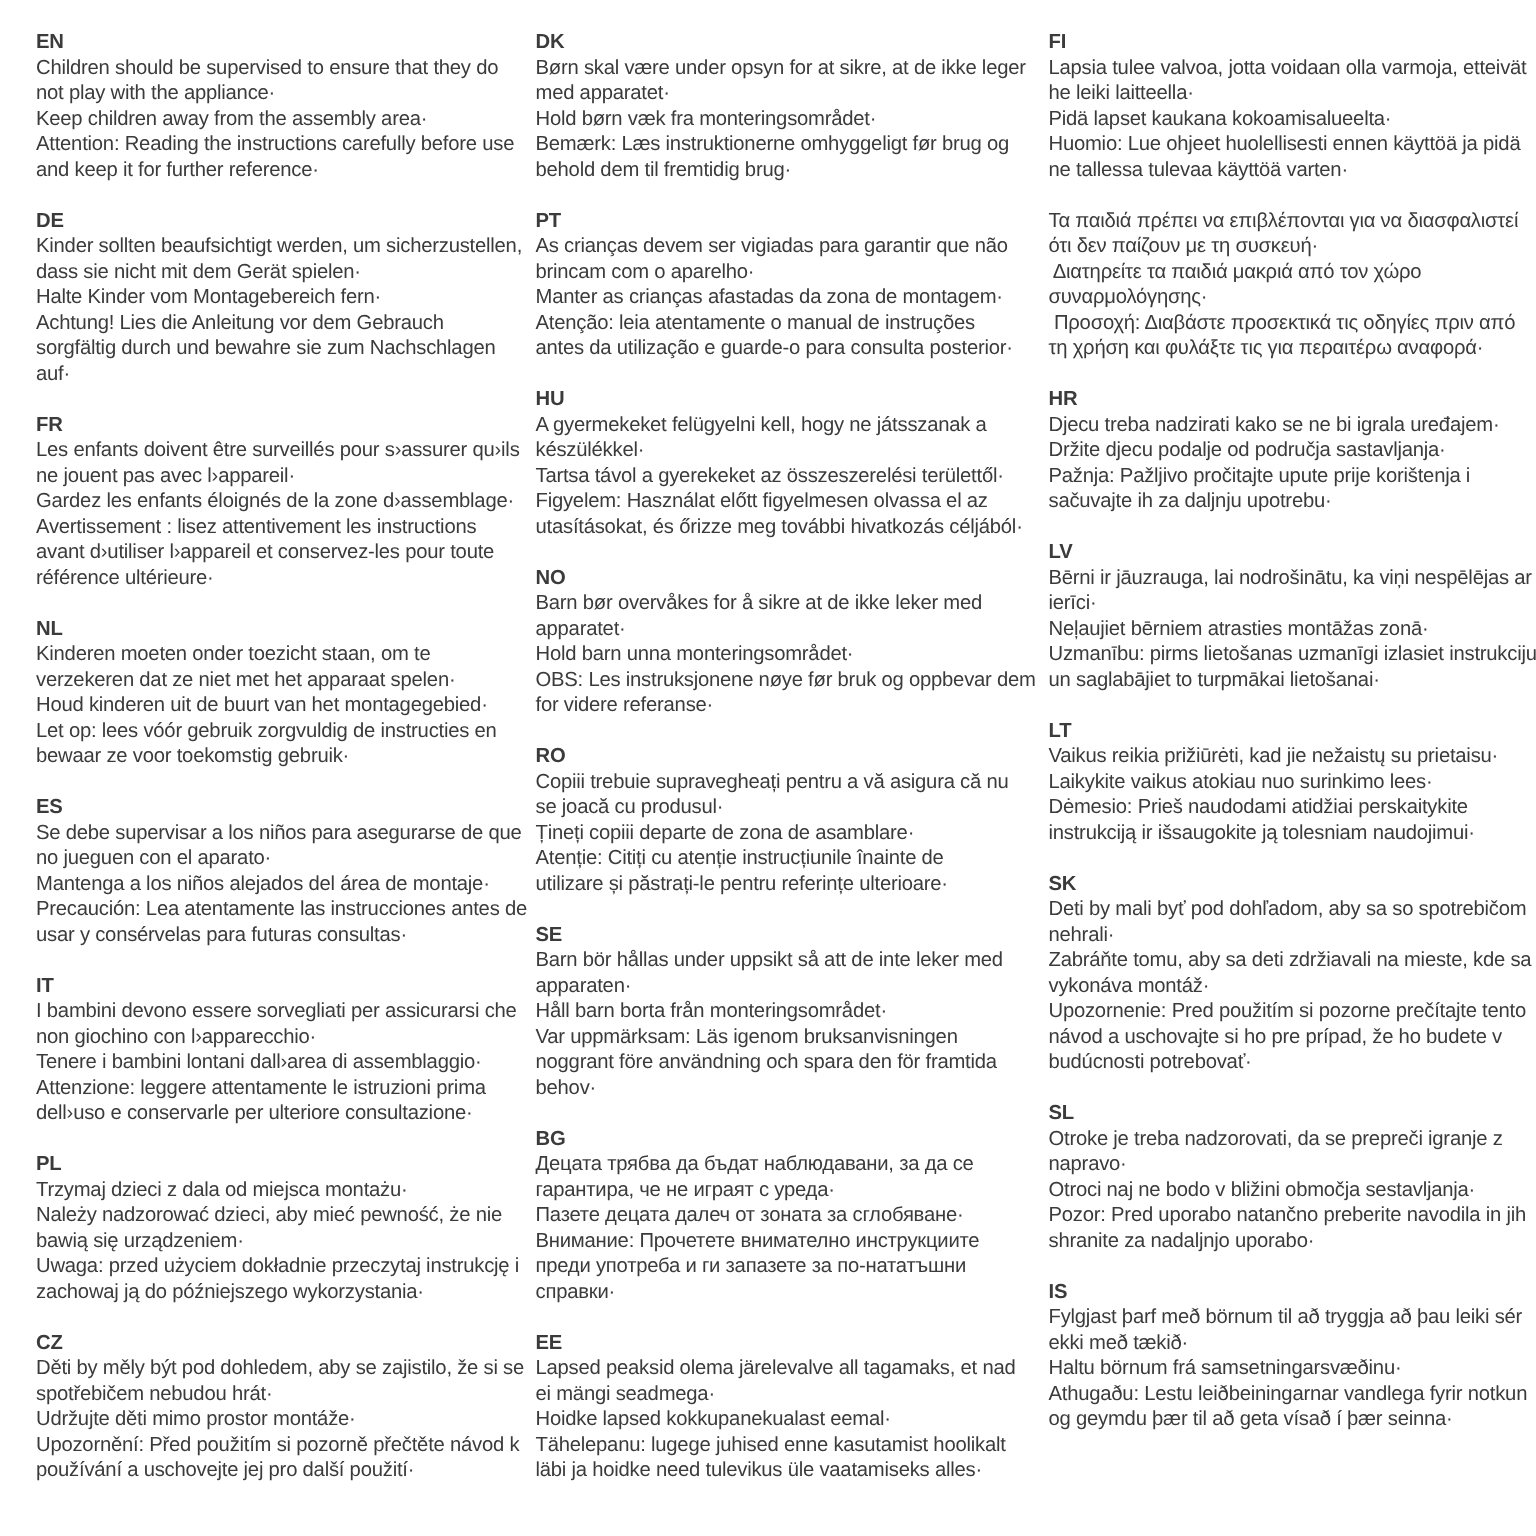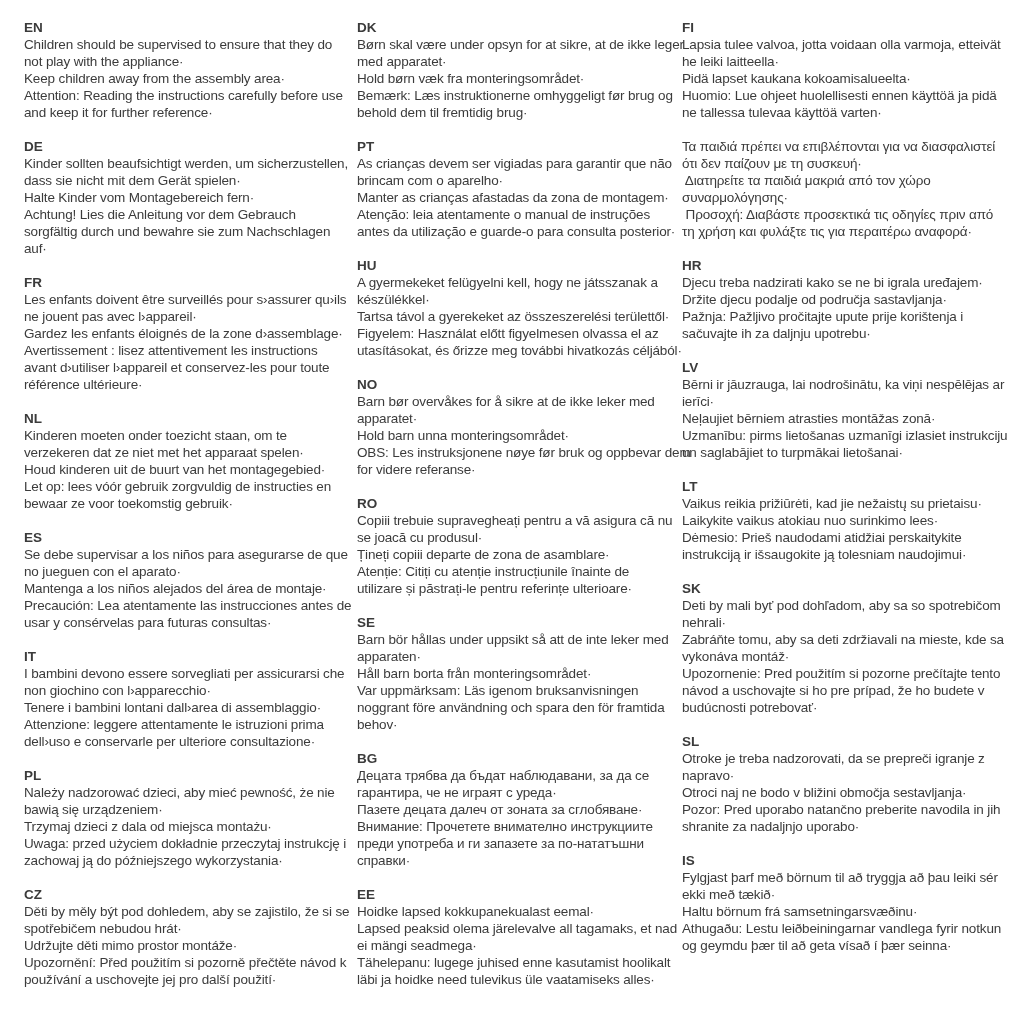--- a/index.html
+++ b/index.html
@@ -15,21 +15,21 @@
     overflow: hidden;
   }
   .page {
     display: flex;
     box-sizing: border-box;
     padding: 19px 0 0 24px;
     width: 854px;
   }
   .col { flex: 0 0 auto; }
   .col-1 { width: 321px; margin-right: 12px; }
-  .col-2 { width: 318px; margin-right: 7px; }
+  .col-2 { width: 318px; margin-right: 24px; }
   .col-3 { width: 328px; }
   .lang-section { margin: 0 0 17px 0; }
   .lang-section h2 {
     margin: 0;
     font-size: 13.5px;
     line-height: 17px;
     font-weight: 700;
     letter-spacing: -0.1px;
   }
   .lang-section p {
@@ -90,23 +90,23 @@
       <section class="lang-section">
         <h2>IT</h2>
         <p>I bambini devono essere sorvegliati per assicurarsi che
 non giochino con l›apparecchio·</p>
         <p>Tenere i bambini lontani dall›area di assemblaggio·</p>
         <p>Attenzione: leggere attentamente le istruzioni prima
 dell›uso e conservarle per ulteriore consultazione·</p>
       </section>
       <section class="lang-section">
         <h2>PL</h2>
+        <p>Trzymaj dzieci z dala od miejsca montażu·</p>
         <p>Należy nadzorować dzieci, aby mieć pewność, że nie
 bawią się urządzeniem·</p>
-        <p>Trzymaj dzieci z dala od miejsca montażu·</p>
         <p>Uwaga: przed użyciem dokładnie przeczytaj instrukcję i
 zachowaj ją do późniejszego wykorzystania·</p>
       </section>
       <section class="lang-section">
         <h2>CZ</h2>
         <p>Děti by měly být pod dohledem, aby se zajistilo, že si se
 spotřebičem nebudou hrát·</p>
         <p>Udržujte děti mimo prostor montáže·</p>
         <p>Upozornění: Před použitím si pozorně přečtěte návod k
 používání a uschovejte jej pro další použití·</p>
@@ -166,23 +166,23 @@
         <h2>BG</h2>
         <p>Децата трябва да бъдат наблюдавани, за да се
 гарантира, че не играят с уреда·</p>
         <p>Пазете децата далеч от зоната за сглобяване·</p>
         <p>Внимание: Прочетете внимателно инструкциите
 преди употреба и ги запазете за по-нататъшни
 справки·</p>
       </section>
       <section class="lang-section">
         <h2>EE</h2>
-        <p>Hoidke lapsed kokkupanekualast eemal·</p>
         <p>Lapsed peaksid olema järelevalve all tagamaks, et nad
 ei mängi seadmega·</p>
+        <p>Hoidke lapsed kokkupanekualast eemal·</p>
         <p>Tähelepanu: lugege juhised enne kasutamist hoolikalt
 läbi ja hoidke need tulevikus üle vaatamiseks alles·</p>
       </section>
     </div>
   <div class="col col-3">
       <section class="lang-section">
         <h2>FI</h2>
         <p>Lapsia tulee valvoa, jotta voidaan olla varmoja, etteivät
 he leiki laitteella·</p>
         <p>Pidä lapset kaukana kokoamisalueelta·</p>

